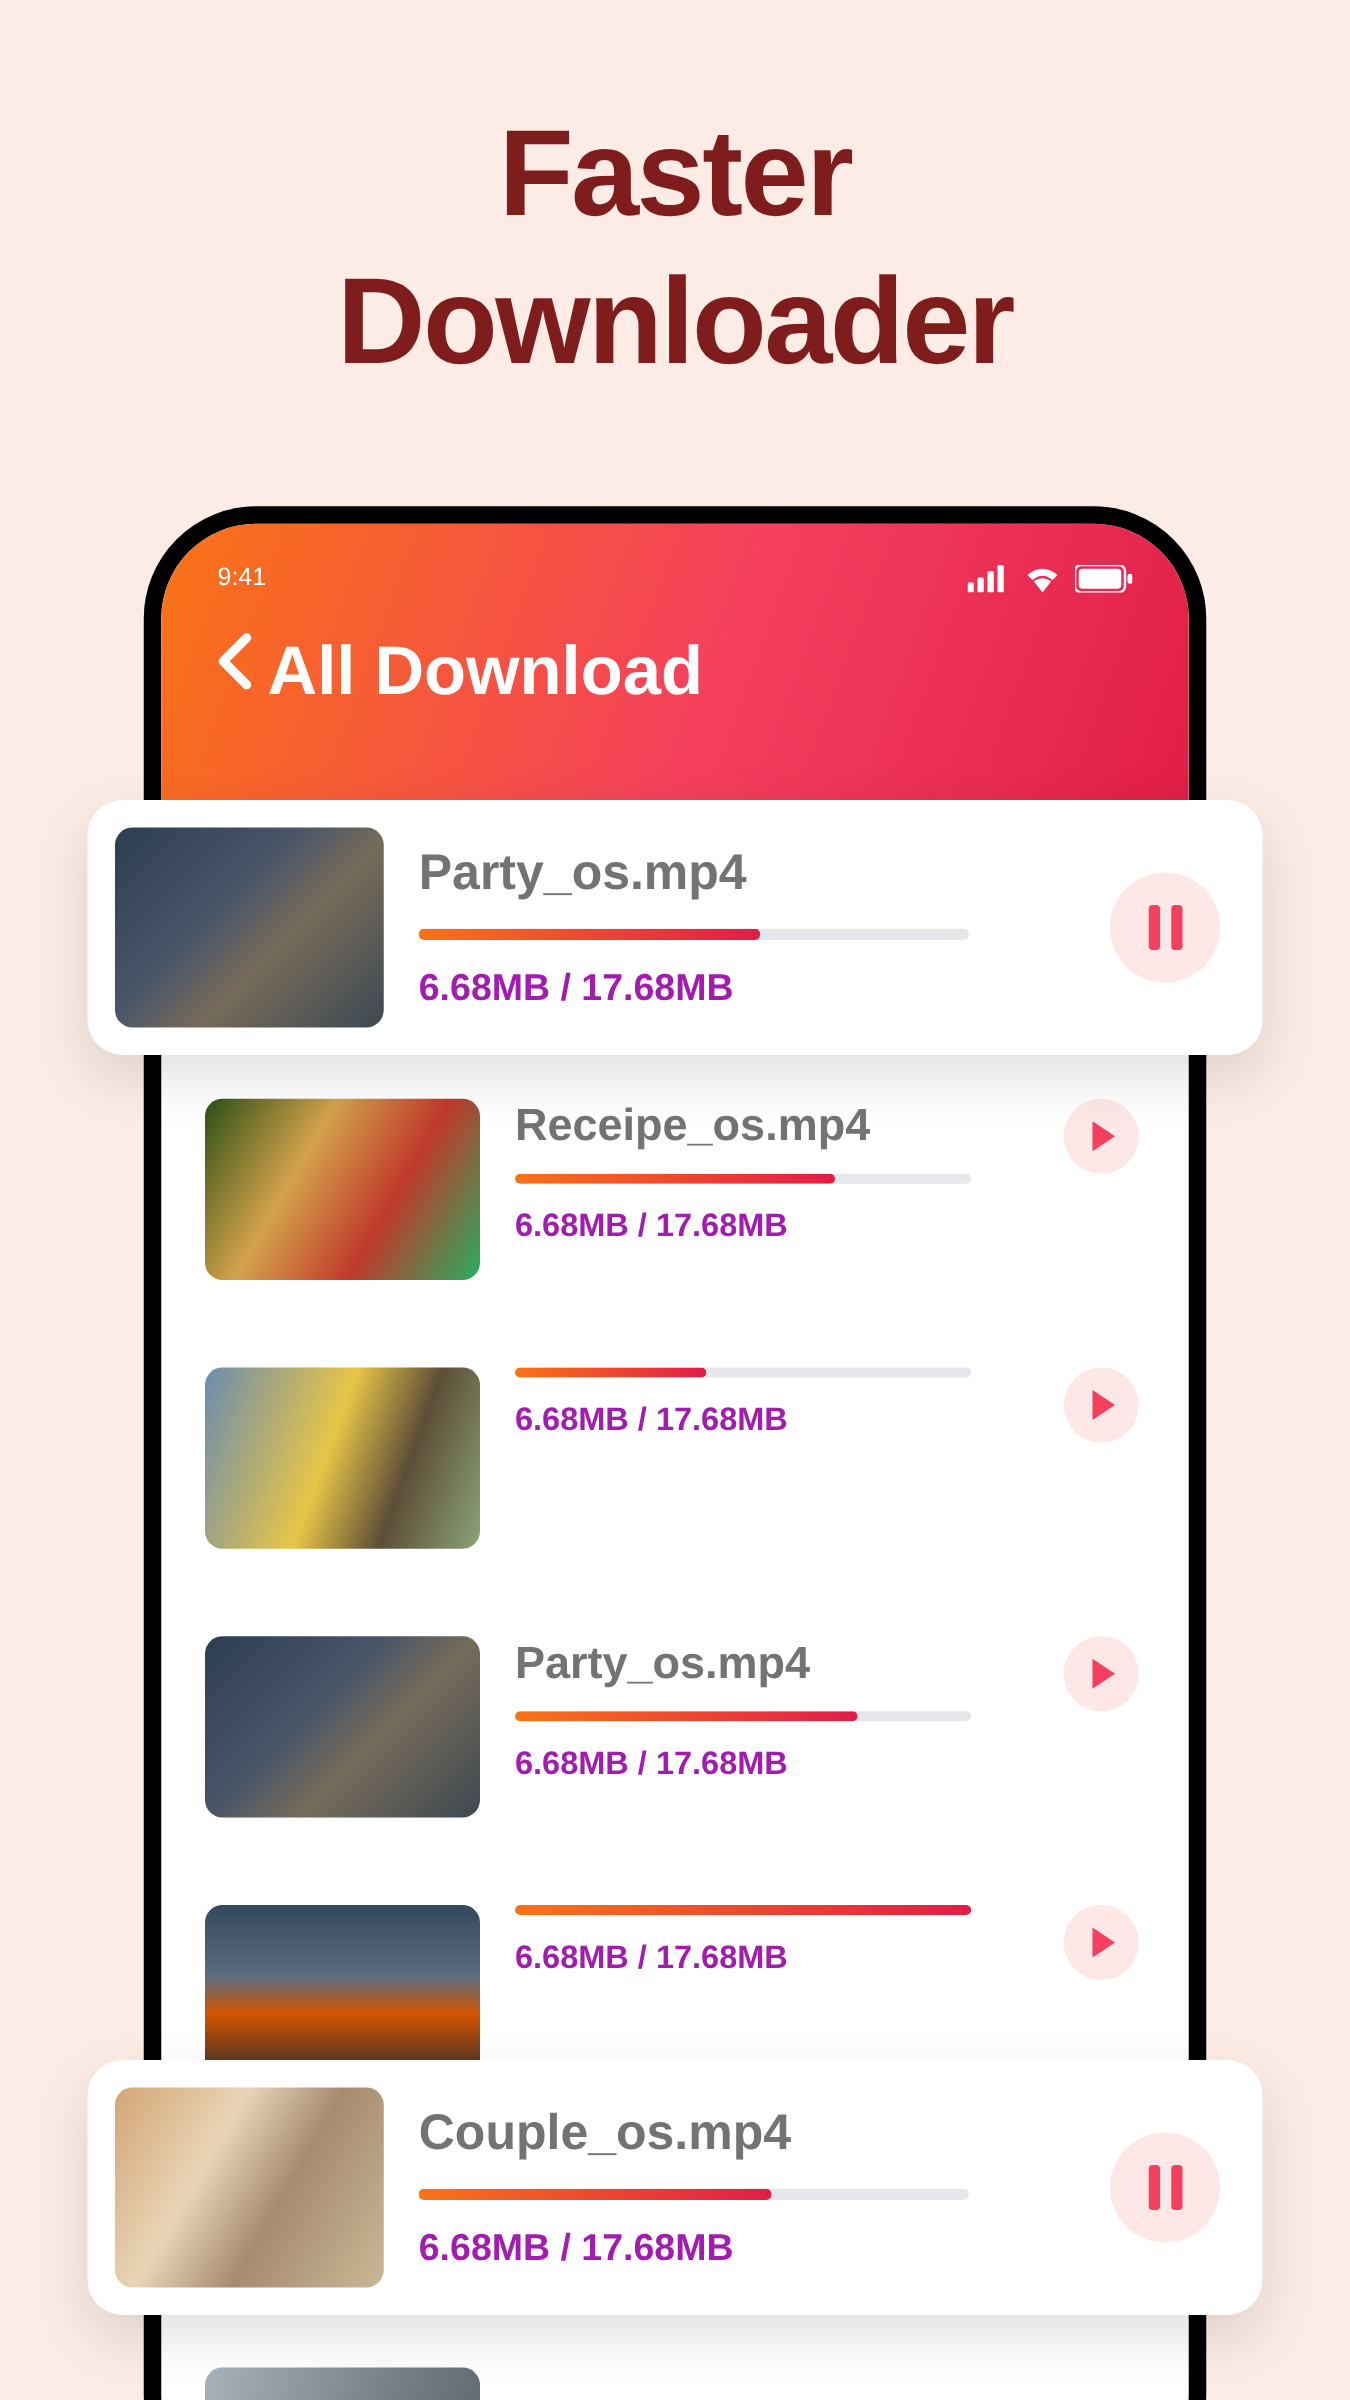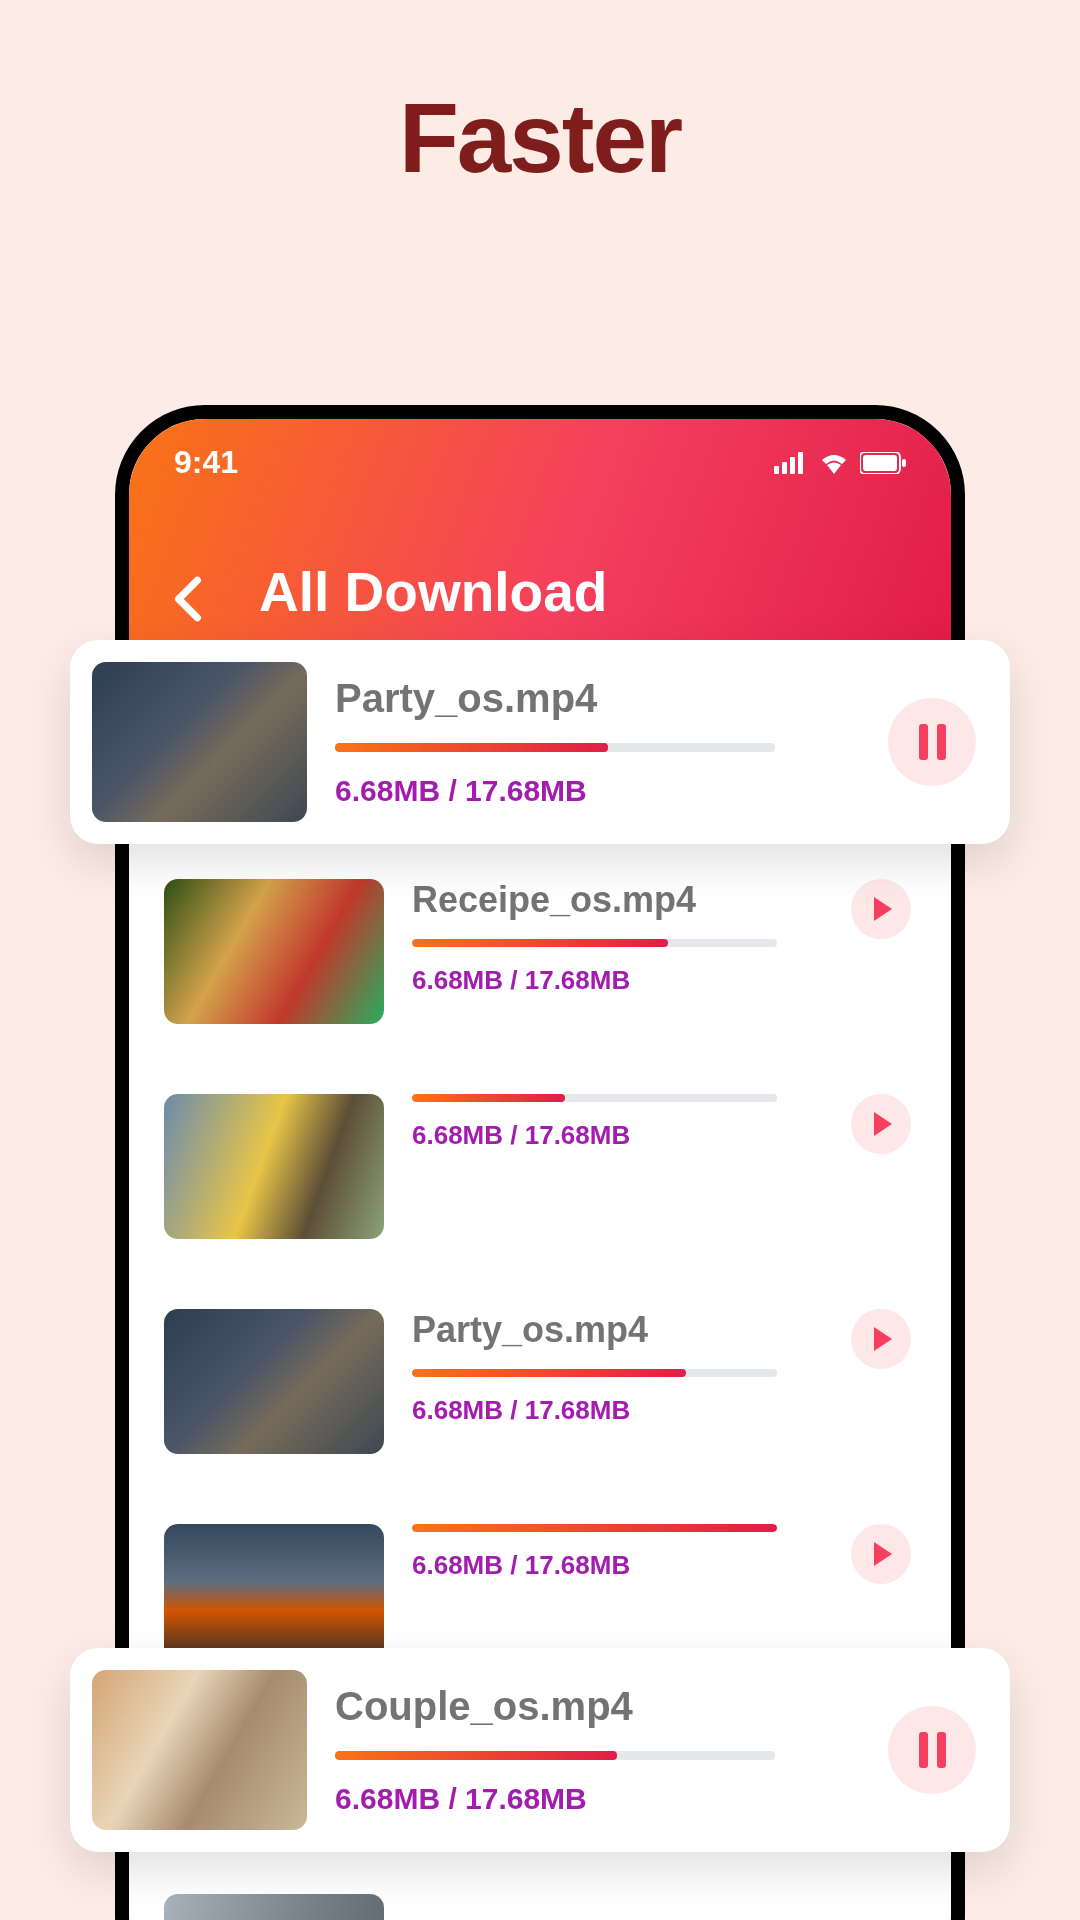--- a/index.html
+++ b/index.html
@@ -38,32 +38,31 @@
 }
 .status-bar {
   display: flex;
   justify-content: space-between;
   align-items: center;
   height: 75px;
   padding: 12px 10px 0 10px;
   color: #fff;
 }
 .status-time {
-  font-size: 32px;
-  font-weight: 700;
+  font-size: 20px;
+  font-weight: 400;
 }
 .status-icons {
   display: flex;
   gap: 10px;
   align-items: center;
 }
 .app-bar {
   display: flex;
-  align-items: flex-end;
-  gap: 45px;
+  align-items: flex-start;
   height: 130px;
   padding-top: 10px;
 }
 .back-chevron {
   width: 50px;
   height: 50px;
   color: #fff;
 }
 .app-title {
   color: #fff;
@@ -177,20 +176,21 @@
 .t-butterfly { background: linear-gradient(110deg, #6b8cae 0%, #e8c547 45%, #5d4e37 70%, #8ba378 100%); }
 .t-sky { background: linear-gradient(180deg, #34495e 0%, #5d6d7e 40%, #d35400 60%, #1c2833 100%); }
 .t-couple { background: linear-gradient(120deg, #d4a574 0%, #e8d5b7 35%, #a78b6f 60%, #c9b896 100%); }
 .t-family { background: linear-gradient(120deg, #aab4bd 0%, #7a8289 50%, #525a61 100%); }
 </style>
 </head>
 <body>
 
 <h1 class="promo-title">
   <span>Faster</span><br>
+  <span>Downloader</span>
 </h1>
 
 <div class="phone">
   <div class="phone-header">
     <div class="status-bar">
       <div class="status-time">9:41</div>
       <div class="status-icons">
         <svg width="34" height="22" viewBox="0 0 34 22">
             <rect x="0" y="14" width="5" height="8" fill="#fff" rx="1"></rect>
             <rect x="8" y="10" width="5" height="12" fill="#fff" rx="1"></rect>

